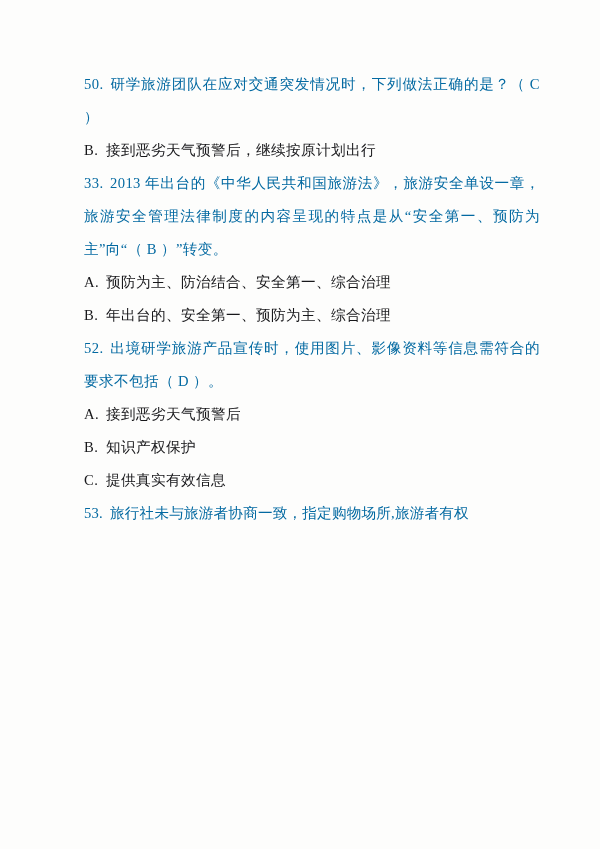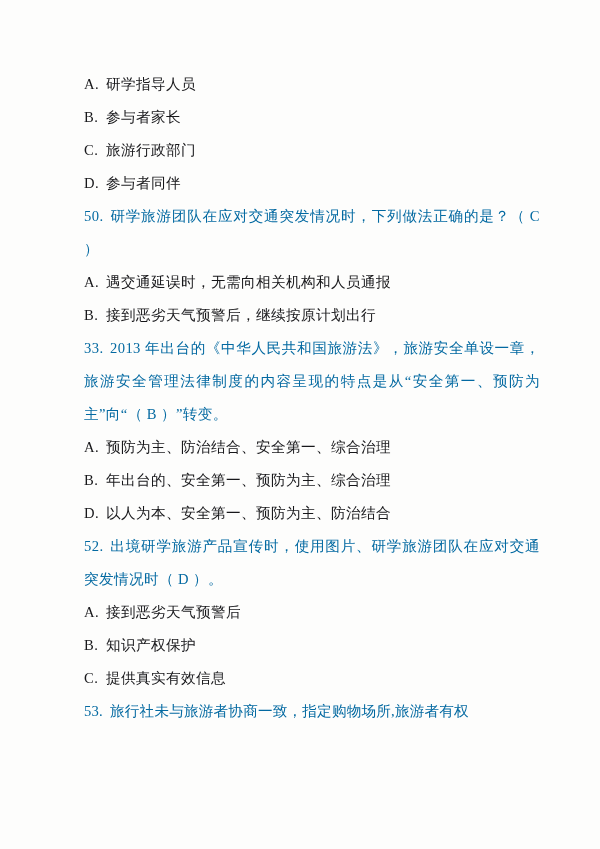--- a/index.html
+++ b/index.html
@@ -59,42 +59,34 @@
     text-align-last: left;
     white-space: normal;
   }
 </style>
 </head>
 <body>
 
 <div class="page">
   <div class="content">
 
-    <div class="block">
-      <div class="opt"><span class="opt-label">A.</span><span>研学指导人员</span></div>
-      <div class="opt"><span class="opt-label">B.</span><span>参与者家长</span></div>
-      <div class="opt"><span class="opt-label">C.</span><span>旅游行政部门</span></div>
-      <div class="opt"><span class="opt-label">D.</span><span>参与者同伴</span></div>
-    </div>
 
     <div class="block">
       <div class="line justified"><span class="q-num">50.</span><span>研学旅游团队在应对交通突发情况时，下列做法正确的是？（ C ）</span></div>
-      <div class="opt"><span class="opt-label">A.</span><span>遇交通延误时，无需向相关机构和人员通报</span></div>
       <div class="opt"><span class="opt-label">B.</span><span>接到恶劣天气预警后，继续按原计划出行</span></div>
     </div>
 
     <div class="block">
       <div class="line justified"><span class="q-num">33.</span><span>2013 年出台的《中华人民共和国旅游法》，旅游安全单设一章，旅游安全管理法律制度的内容呈现的特点是从“安全第一、预防为主”向“（ B ）”转变。</span></div>
       <div class="opt"><span class="opt-label">A.</span><span>预防为主、防治结合、安全第一、综合治理</span></div>
       <div class="opt"><span class="opt-label">B.</span><span>年出台的、安全第一、预防为主、综合治理</span></div>
-      <div class="opt"><span class="opt-label">D.</span><span>以人为本、安全第一、预防为主、防治结合</span></div>
     </div>
 
     <div class="block">
-      <div class="line justified"><span class="q-num">52.</span><span>出境研学旅游产品宣传时，使用图片、研学旅游团队在应对交通突发情况时（ D ）。</span></div>
+      <div class="line justified"><span class="q-num">52.</span><span>出境研学旅游产品宣传时，使用图片、影像资料等信息需符合的要求不包括（ D ）。</span></div>
       <div class="opt"><span class="opt-label">A.</span><span>接到恶劣天气预警后</span></div>
       <div class="opt"><span class="opt-label">B.</span><span>知识产权保护</span></div>
       <div class="opt"><span class="opt-label">C.</span><span>提供真实有效信息</span></div>
     </div>
 
     <div class="block">
       <div class="line tight"><span class="q-num">53.</span><span>旅行社未与旅游者协商一致，指定购物场所,旅游者有权</span></div>
     </div>
 
   </div>

